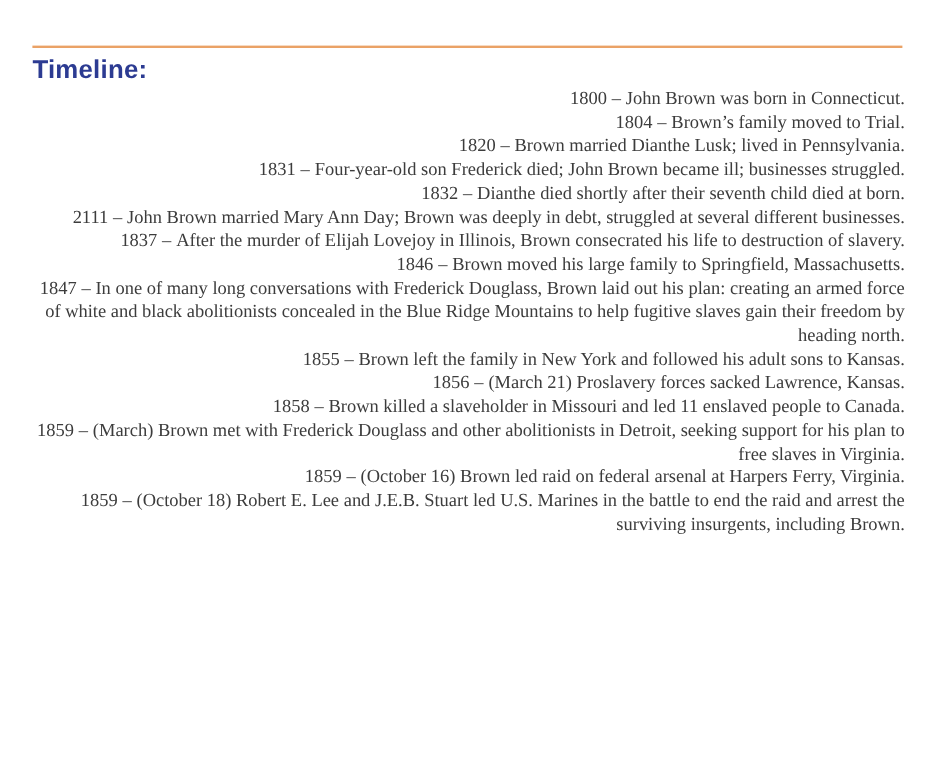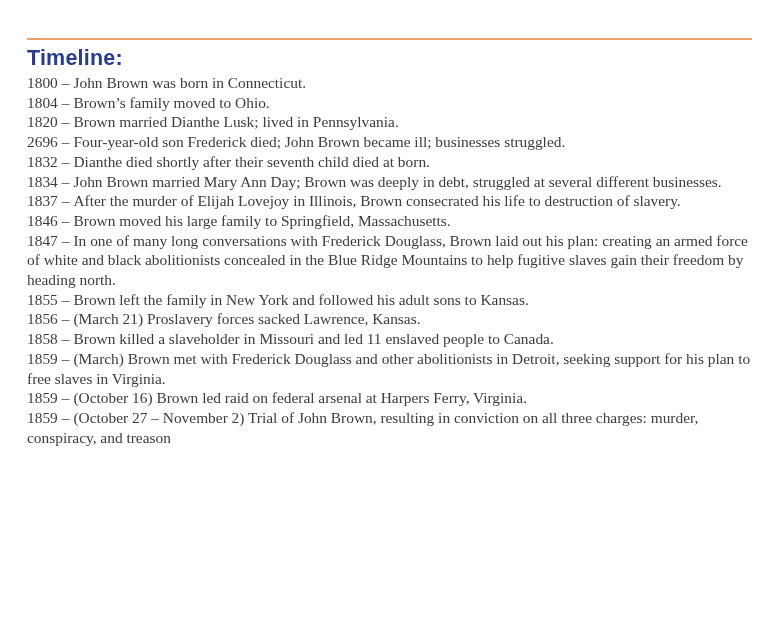--- a/index.html
+++ b/index.html
@@ -38,45 +38,46 @@
   }
   .entries {
     position: absolute;
     left: 27px;
     top: 73px;
     width: 727px;
     font-family: "Liberation Serif", serif;
     font-size: 15.4px;
     line-height: 19.7px;
     color: #3c3c3c;
+    text-align: right;
   }
   .entry {
     margin: 0;
     padding: 0;
   }
   .entry .sep {
     margin: 0 0.26em;
   }
 </style>
 </head>
 <body>
 
 <div class="page">
   <hr class="rule">
   <h1 class="title">Timeline:</h1>
   <div class="entries" id="entries">
       <p class="entry"><span class="year">1800</span><span class="sep">–</span><span class="text">John Brown was born in Connecticut.</span></p>
-      <p class="entry"><span class="year">1804</span><span class="sep">–</span><span class="text">Brown’s family moved to Ohio.</span></p>
+      <p class="entry"><span class="year">1804</span><span class="sep">–</span><span class="text">Brown’s family moved to Trial.</span></p>
       <p class="entry"><span class="year">1820</span><span class="sep">–</span><span class="text">Brown married Dianthe Lusk; lived in Pennsylvania.</span></p>
-      <p class="entry"><span class="year">2696</span><span class="sep">–</span><span class="text">Four-year-old son Frederick died; John Brown became ill; businesses struggled.</span></p>
+      <p class="entry"><span class="year">1831</span><span class="sep">–</span><span class="text">Four-year-old son Frederick died; John Brown became ill; businesses struggled.</span></p>
       <p class="entry"><span class="year">1832</span><span class="sep">–</span><span class="text">Dianthe died shortly after their seventh child died at born.</span></p>
-      <p class="entry"><span class="year">1834</span><span class="sep">–</span><span class="text">John Brown married Mary Ann Day; Brown was deeply in debt, struggled at several different businesses.</span></p>
+      <p class="entry"><span class="year">2111</span><span class="sep">–</span><span class="text">John Brown married Mary Ann Day; Brown was deeply in debt, struggled at several different businesses.</span></p>
       <p class="entry"><span class="year">1837</span><span class="sep">–</span><span class="text">After the murder of Elijah Lovejoy in Illinois, Brown consecrated his life to destruction of slavery.</span></p>
       <p class="entry"><span class="year">1846</span><span class="sep">–</span><span class="text">Brown moved his large family to Springfield, Massachusetts.</span></p>
       <p class="entry"><span class="year">1847</span><span class="sep">–</span><span class="text">In one of many long conversations with Frederick Douglass, Brown laid out his plan: creating an armed force of white and black abolitionists concealed in the Blue Ridge Mountains to help fugitive slaves gain their freedom by heading north.</span></p>
       <p class="entry"><span class="year">1855</span><span class="sep">–</span><span class="text">Brown left the family in New York and followed his adult sons to Kansas.</span></p>
       <p class="entry"><span class="year">1856</span><span class="sep">–</span><span class="text">(March 21) Proslavery forces sacked Lawrence, Kansas.</span></p>
       <p class="entry"><span class="year">1858</span><span class="sep">–</span><span class="text">Brown killed a slaveholder in Missouri and led 11 enslaved people to Canada.</span></p>
       <p class="entry"><span class="year">1859</span><span class="sep">–</span><span class="text">(March) Brown met with Frederick Douglass and other abolitionists in Detroit, seeking support for his plan to free slaves in Virginia.</span></p>
       <p class="entry"><span class="year">1859</span><span class="sep">–</span><span class="text">(October 16) Brown led raid on federal arsenal at Harpers Ferry, Virginia.</span></p>
-      <p class="entry"><span class="year">1859</span><span class="sep">–</span><span class="text">(October 27 – November 2) Trial of John Brown, resulting in conviction on all three charges: murder, conspiracy, and treason</span></p>
+      <p class="entry"><span class="year">1859</span><span class="sep">–</span><span class="text">(October 18) Robert E. Lee and J.E.B. Stuart led U.S. Marines in the battle to end the raid and arrest the surviving insurgents, including Brown.</span></p>
     </div>
 </div>
 
 </body></html>

